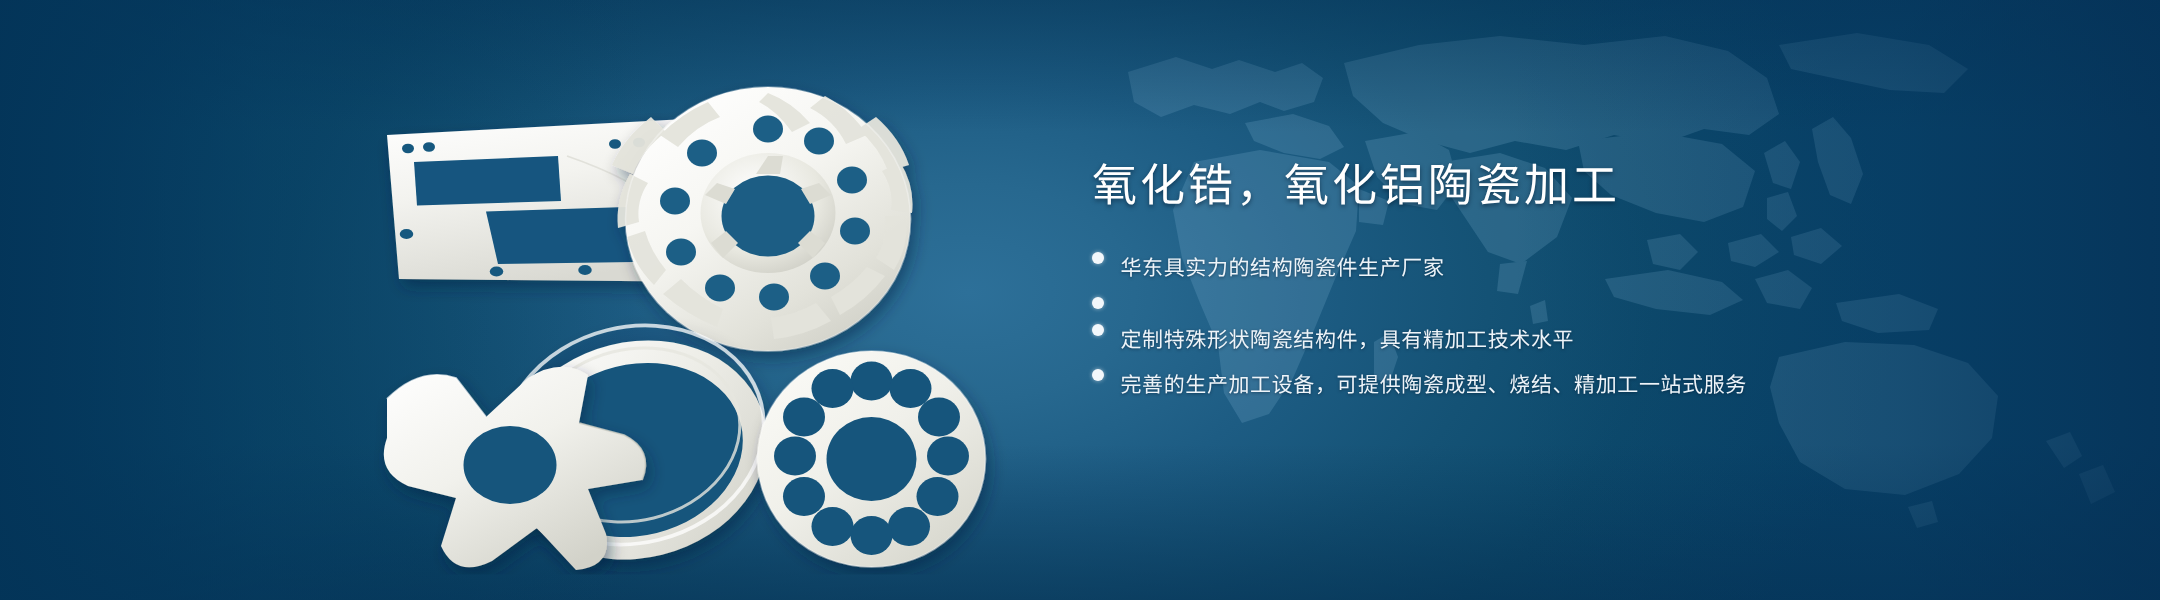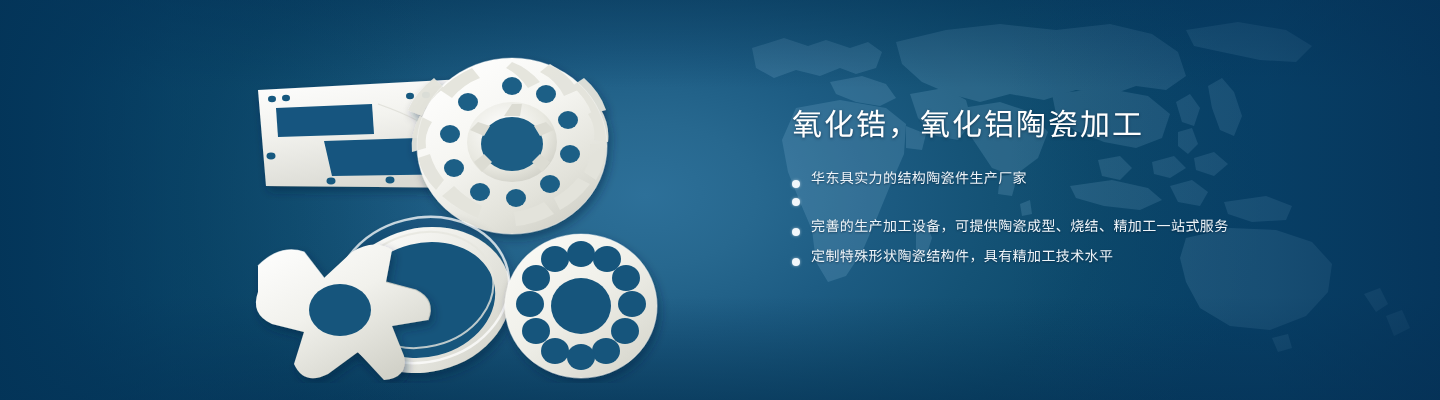--- a/index.html
+++ b/index.html
@@ -55,42 +55,42 @@
     left: 228px;
     top: 38px;
     width: 470px;
     height: 345px;
   }
   .products svg { display: block; width: 100%; height: 100%; }
 
   
   .copy {
     position: absolute;
-    left: 792px;
+    left: 728px;
     top: 108px;
     width: 620px;
   }
   .headline {
     color: #ffffff;
     font-size: 30px;
     line-height: 34px;
     letter-spacing: 2px;
     font-weight: normal;
     margin: 0 0 26px 0;
     text-shadow: 0 1px 3px rgba(0,20,40,0.55);
     white-space: nowrap;
   }
   .bullets {
     list-style: none;
     margin: 0;
     padding: 0;
   }
   .bullet-row {
     display: flex;
-    align-items: flex-end;
+    align-items: flex-start;
     margin-bottom: 10px;
     white-space: nowrap;
   }
   .bullet-row:last-child { margin-bottom: 0; }
   .dot {
     width: 8px;
     height: 8px;
     border-radius: 50%;
     background: #f2f7fb;
     box-shadow: 0 0 3px rgba(255,255,255,0.55);
@@ -308,22 +308,22 @@
     <ul class="bullets">
       <li class="bullet-row">
         <span class="dot"></span>
         <span class="bullet-text">华东具实力的结构陶瓷件生产厂家</span>
       </li>
       <li class="bullet-row">
         <span class="dot"></span>
       </li>
       <li class="bullet-row">
         <span class="dot"></span>
-        <span class="bullet-text">完善的生产加工设备，可提供陶瓷成型、烧结、精加工一站式服务</span>
+        <span class="bullet-text">定制特殊形状陶瓷结构件，具有精加工技术水平</span>
       </li>
       <li class="bullet-row">
         <span class="dot"></span>
-        <span class="bullet-text">定制特殊形状陶瓷结构件，具有精加工技术水平</span>
+        <span class="bullet-text">完善的生产加工设备，可提供陶瓷成型、烧结、精加工一站式服务</span>
       </li>
     </ul>
   </div>
 
 </div>
 
 </body></html>

